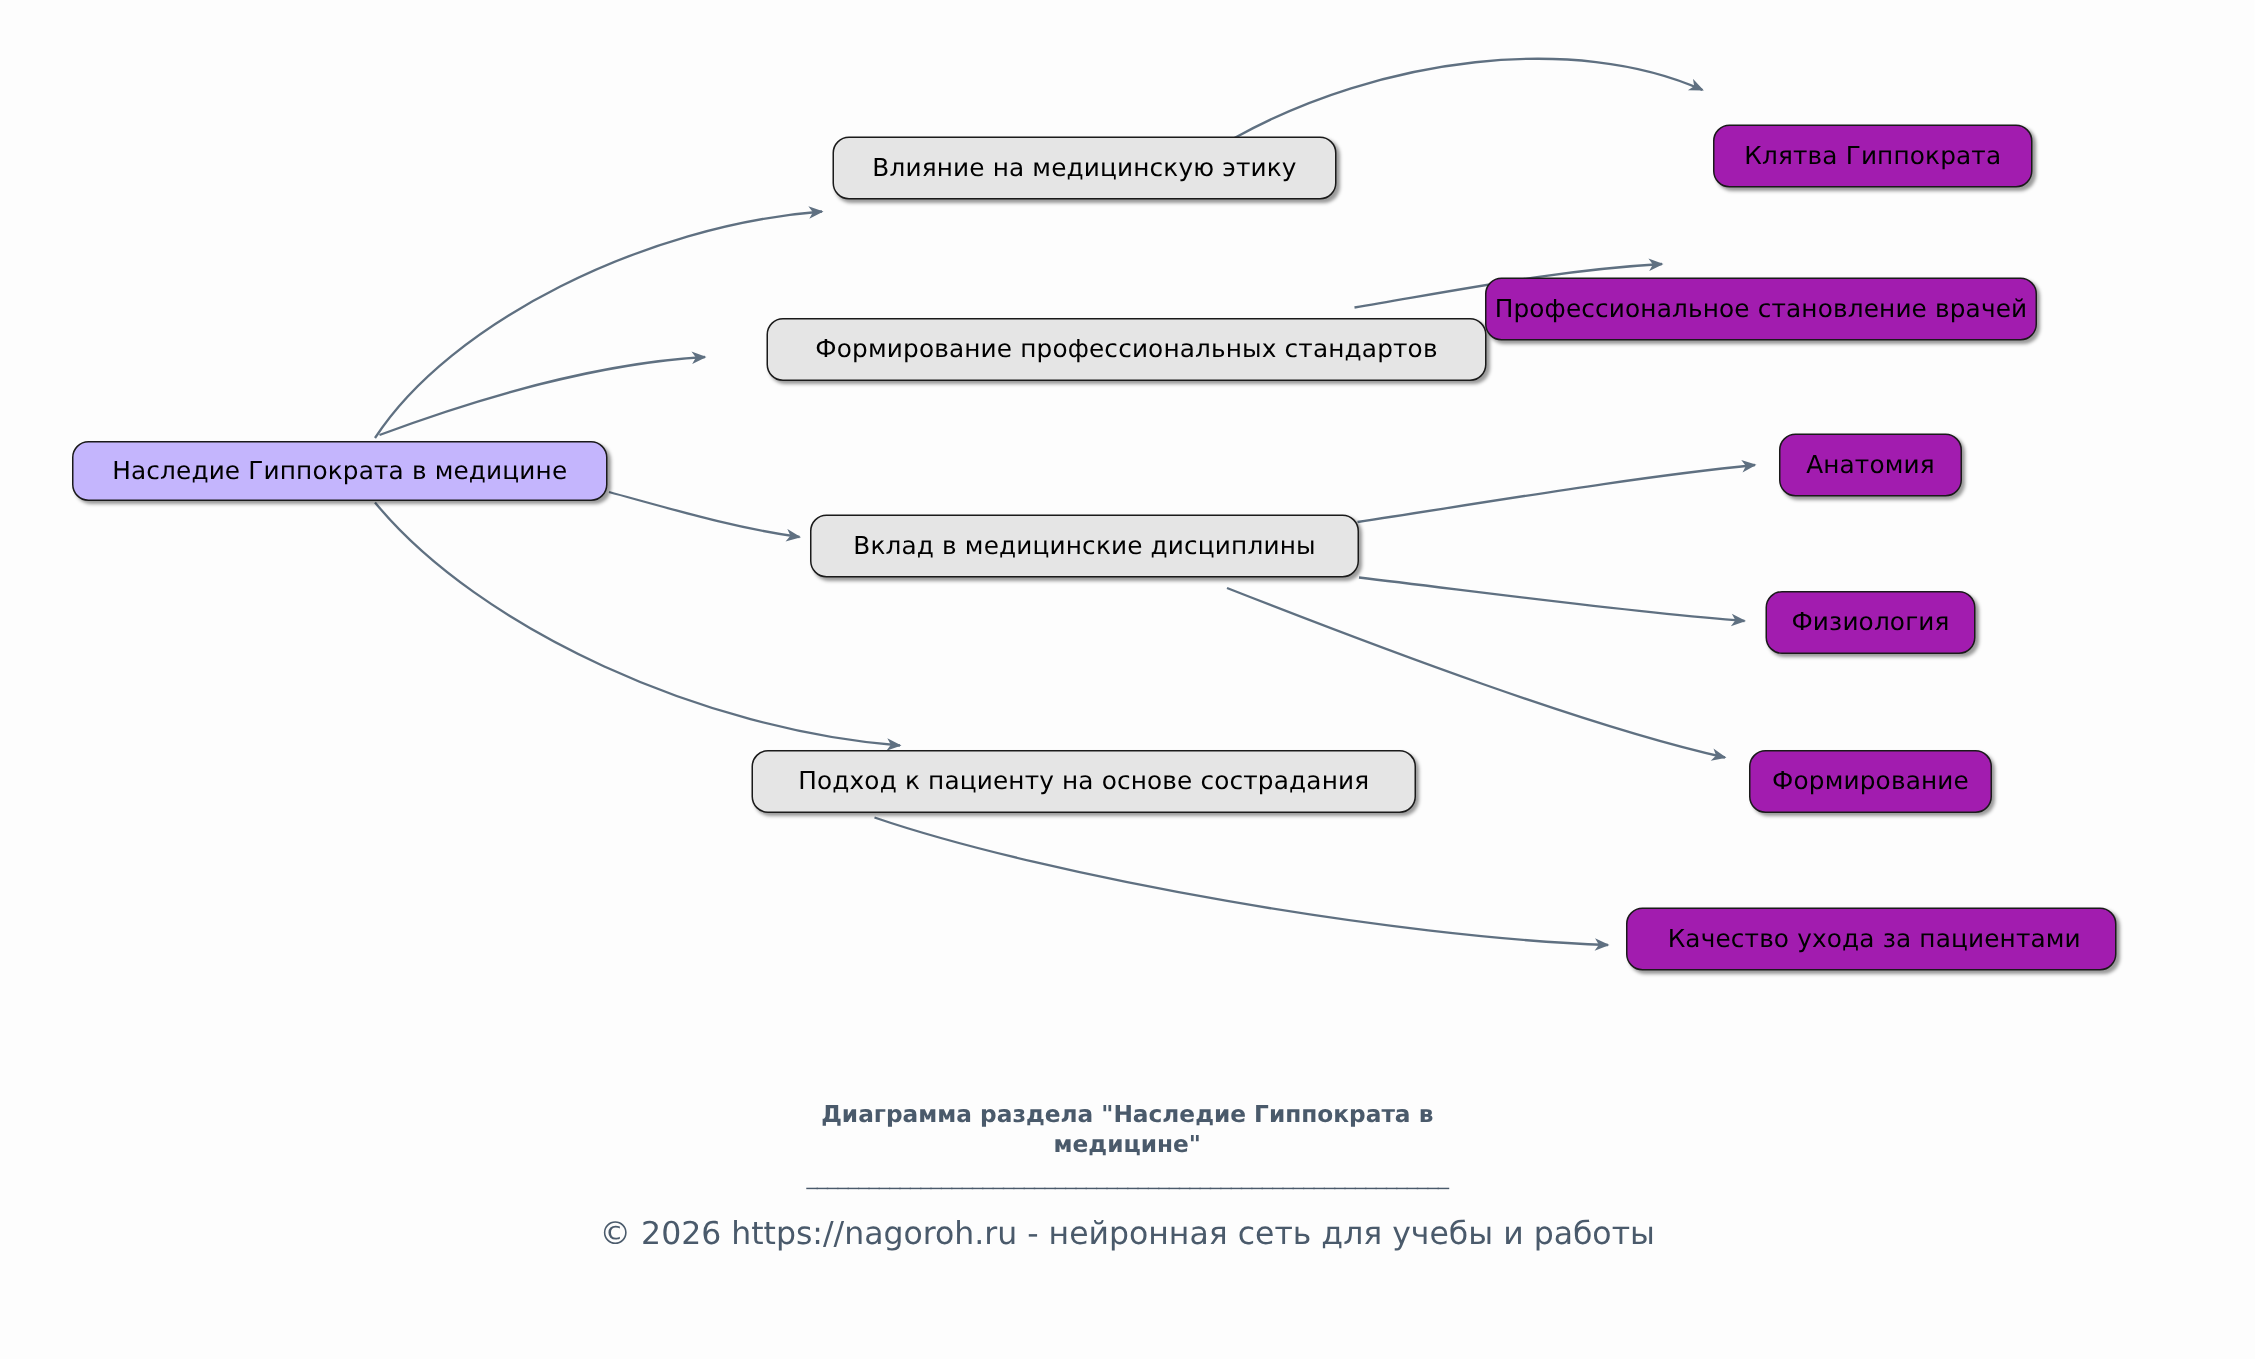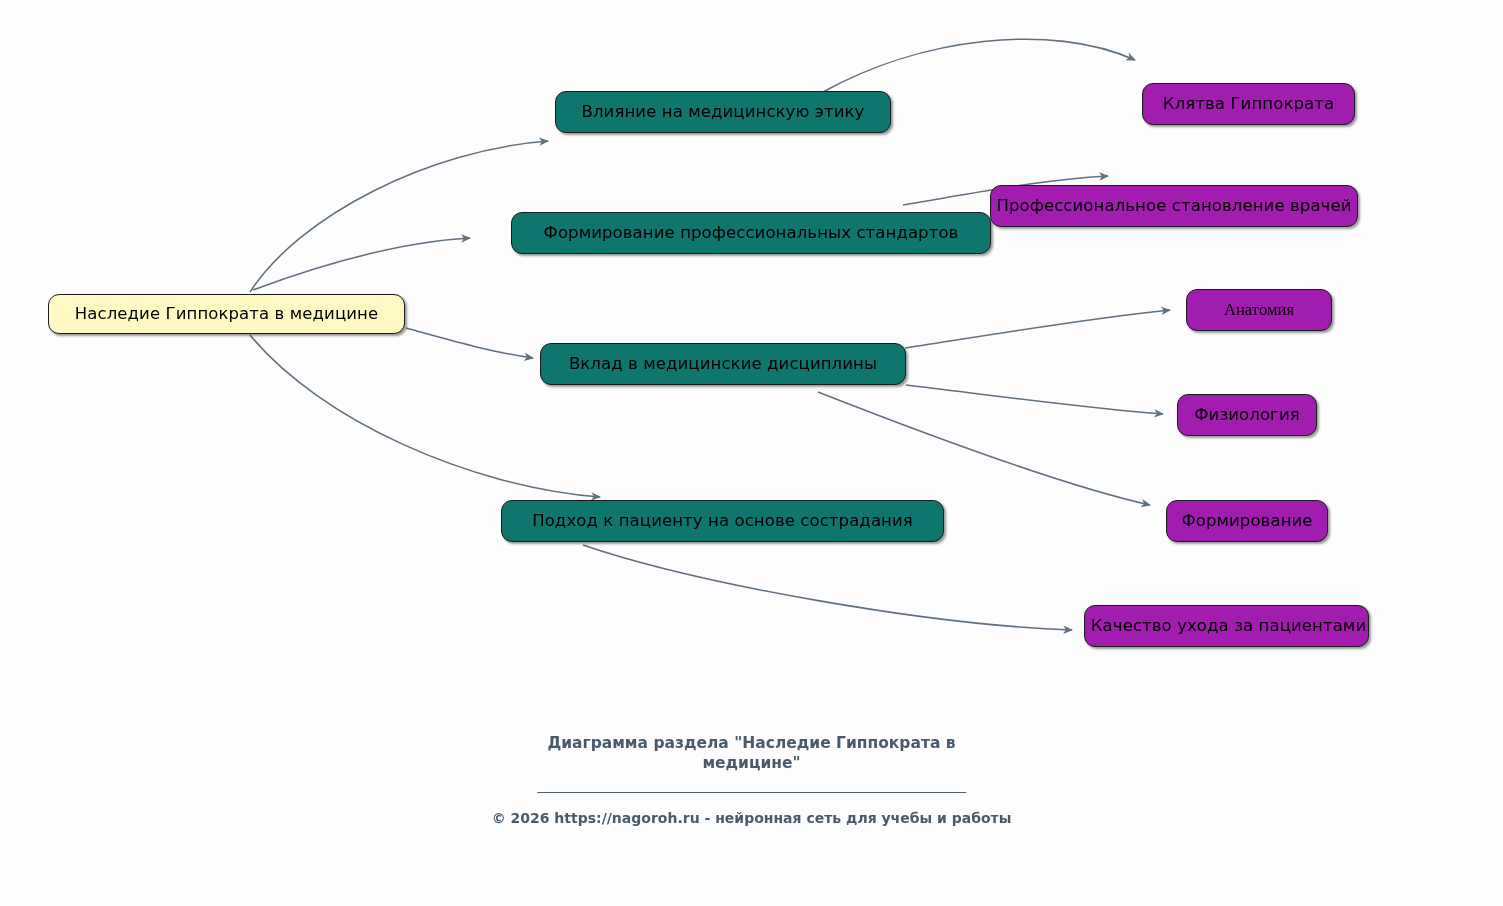--- a/index.html
+++ b/index.html
@@ -40,24 +40,24 @@
     color: #000000;
     font-size: 16.5px;
     line-height: 1.1;
     white-space: nowrap;
     letter-spacing: 0.1px;
     box-shadow: 2px 2px 2.5px rgba(0,0,0,0.40);
     cursor: pointer;
     padding: 0 14px;
   }
   .node.root {
-    background: #fef9c3;
+    background: #c4b5fd;
   }
   .node.branch {
-    background: #0f766e;
+    background: #e5e5e5;
   }
   .node.leaf {
     background: #a21caf;
   }
 
   
   .footer {
     position: absolute;
     left: 0;
     width: 1503px;
@@ -83,22 +83,22 @@
     white-space: nowrap;
   }
   .footer-rule .rule-inner {
     display: inline-block;
     width: 452px;
     overflow: hidden;
     height: 18px;
   }
   .footer-copy {
     top: 810px;
-    font-size: 14px;
-    font-weight: bold;
+    font-size: 21px;
+    font-weight: normal;
     color: #4a5a6b;
   }
 </style>
 </head>
 <body>
 
 <div id="canvas">
 
   <svg id="edge-layer" viewBox="0 0 1503 906" width="1503" height="906" xmlns="http://www.w3.org/2000/svg">
     <defs>
@@ -137,27 +137,27 @@
   <div class="node branch" style="left:484px; top:212px; width:480px; height:42px;margin-left:27px;">Формирование профессиональных стандартов</div>
 
   <div class="node branch" style="left:501px; top:500px; width:443px; height:42px;">Подход к пациенту на основе сострадания</div>
 
   <div class="node branch" style="left:540px; top:343px; width:366px; height:42px;">Вклад в медицинские дисциплины</div>
 
   <div class="node leaf" style="left:1142px; top:83px; width:213px; height:42px;">Клятва Гиппократа</div>
 
   <div class="node leaf" style="left:990px; top:185px; width:368px; height:42px;">Профессиональное становление врачей</div>
 
-  <div class="node leaf" style="left:1186px; top:289px; width:146px; height:42px;font-family:Liberation Serif, serif;">Анатомия</div>
+  <div class="node leaf" style="left:1186px; top:289px; width:122px; height:42px;">Анатомия</div>
 
   <div class="node leaf" style="left:1177px; top:394px; width:140px; height:42px;">Физиология</div>
 
   <div class="node leaf" style="left:1166px; top:500px; width:162px; height:42px;">Формирование</div>
 
-  <div class="node leaf" style="left:1084px; top:605px; width:285px; height:42px;padding-left:18px;">Качество ухода за пациентами</div>
+  <div class="node leaf" style="left:1084px; top:605px; width:327px; height:42px;padding-left:18px;">Качество ухода за пациентами</div>
 
   <div class="footer footer-title">
     <span class="ft-line">Диаграмма раздела "Наследие Гиппократа в</span>
     <span class="ft-line">медицине"</span>
   </div>
 
   <div class="footer footer-rule">
     <span class="rule-inner">______________________________________________________________</span>
   </div>
 

